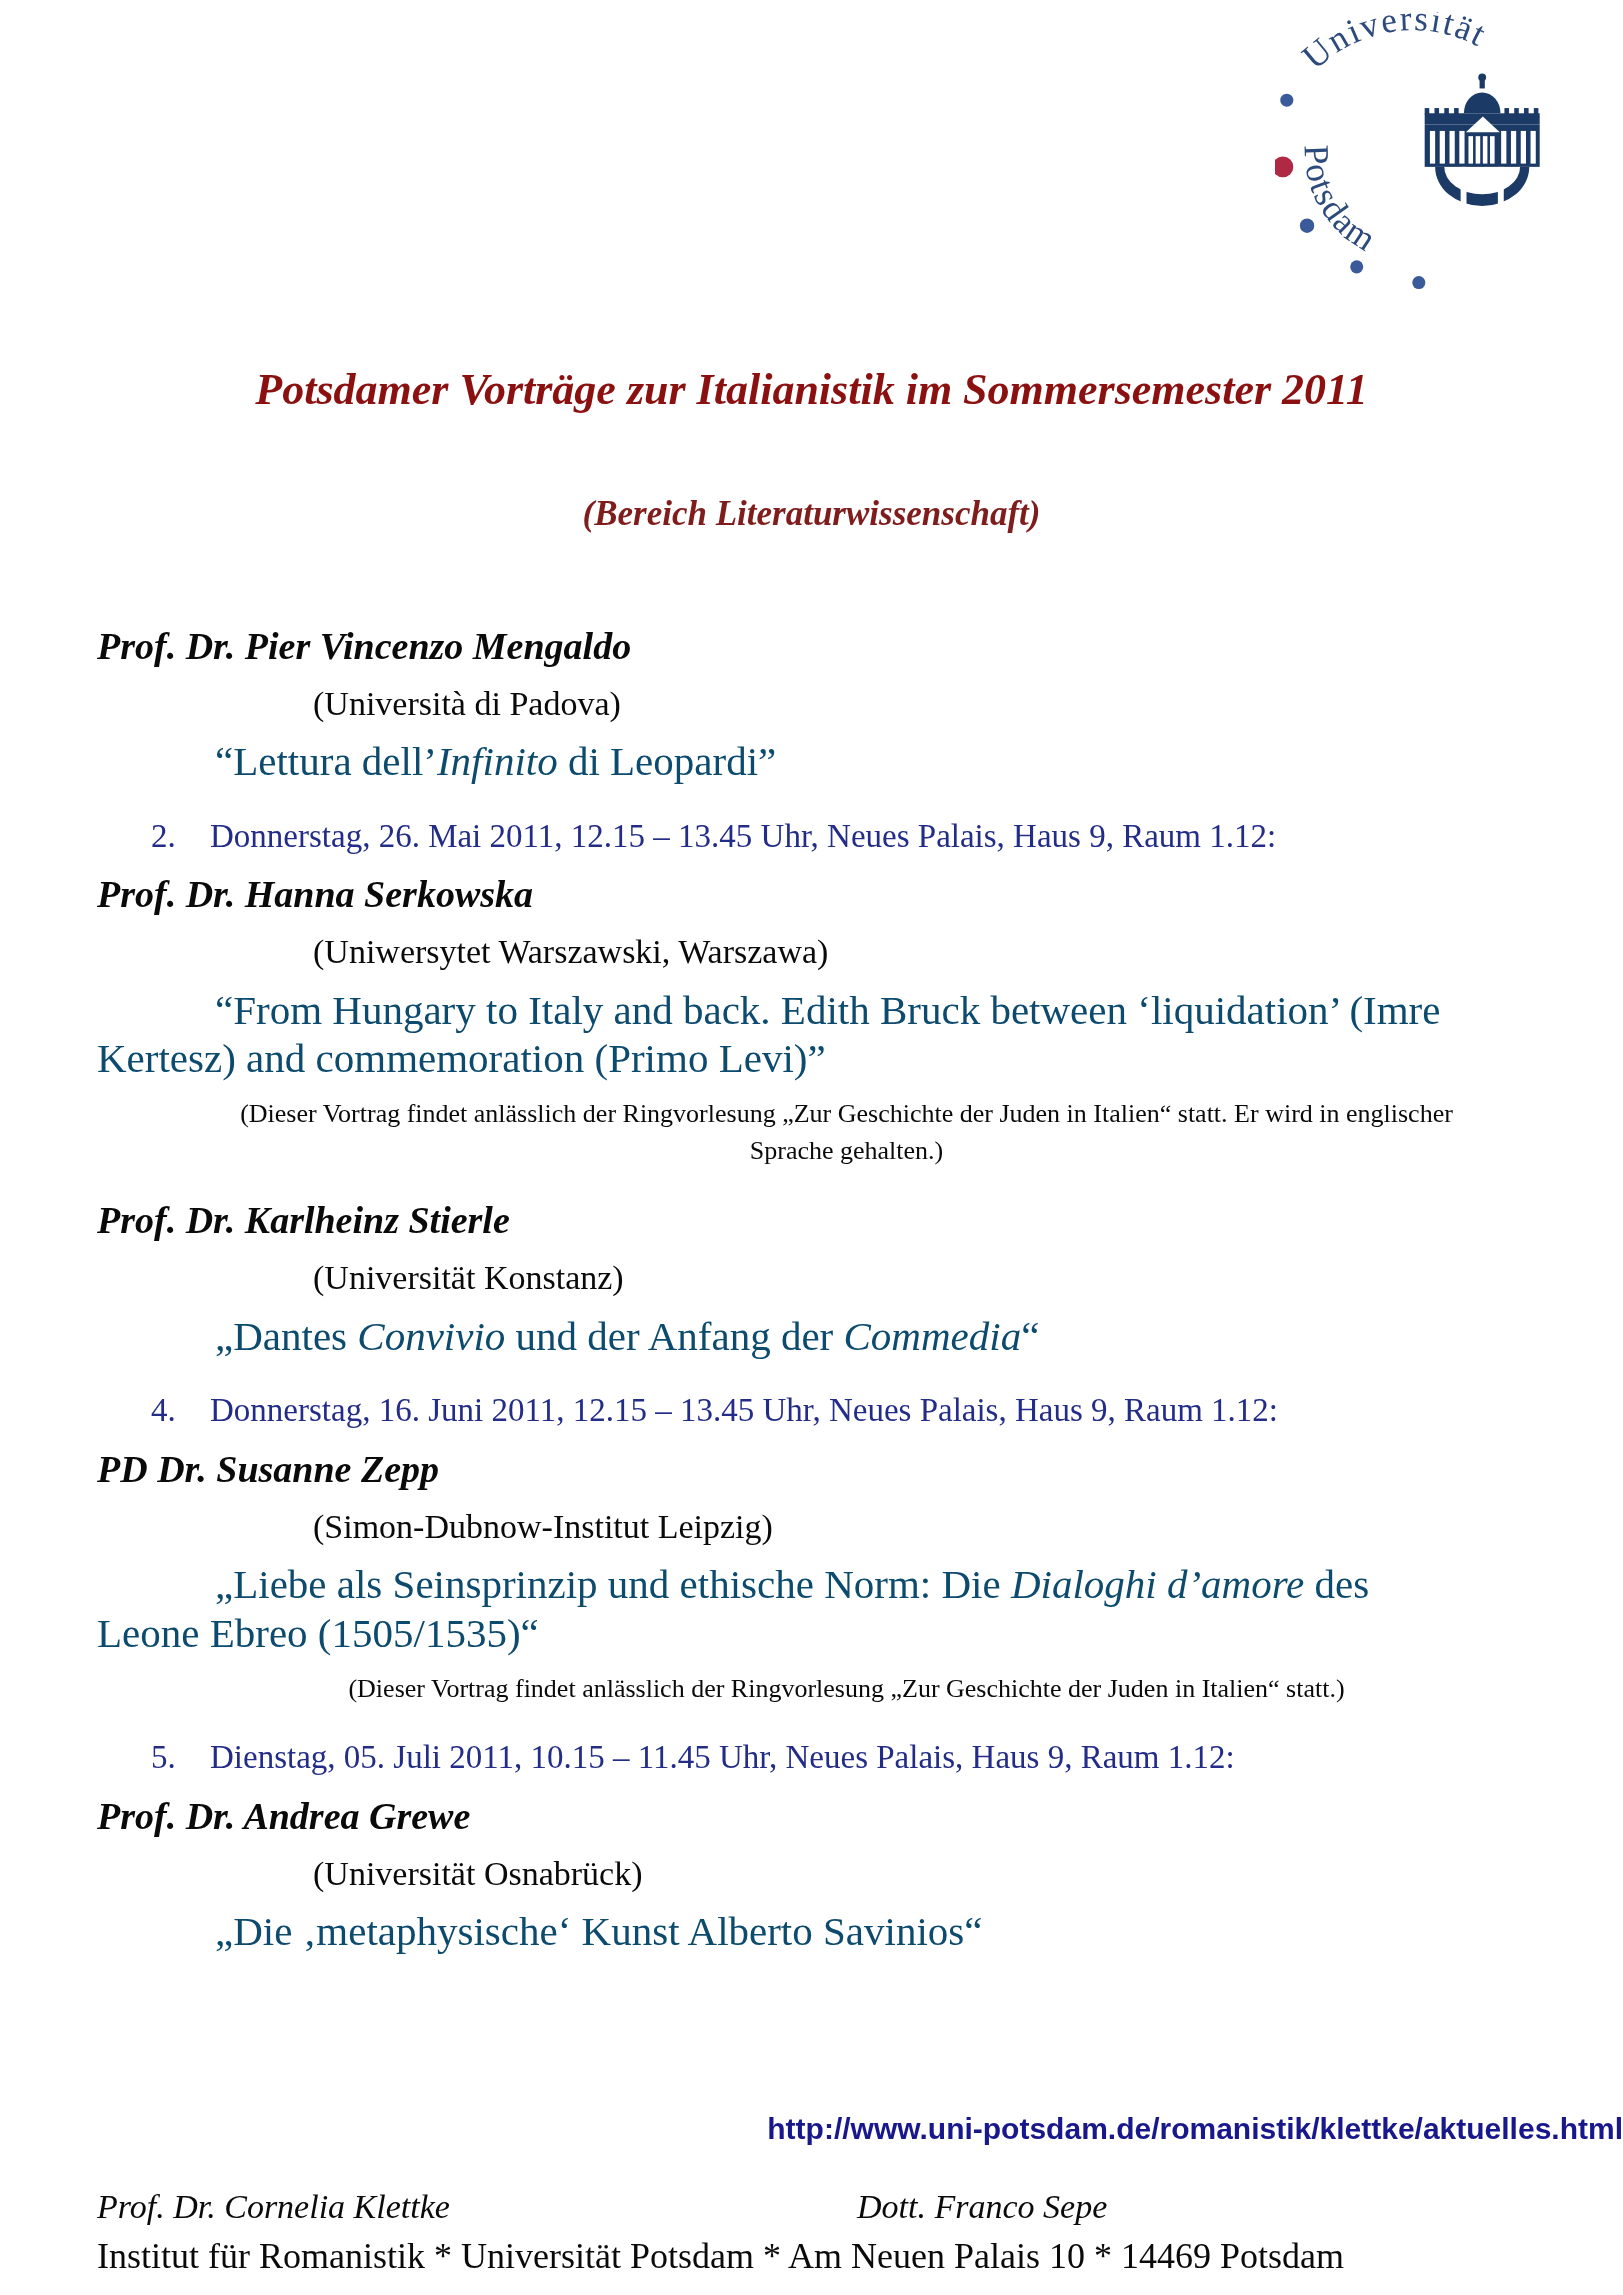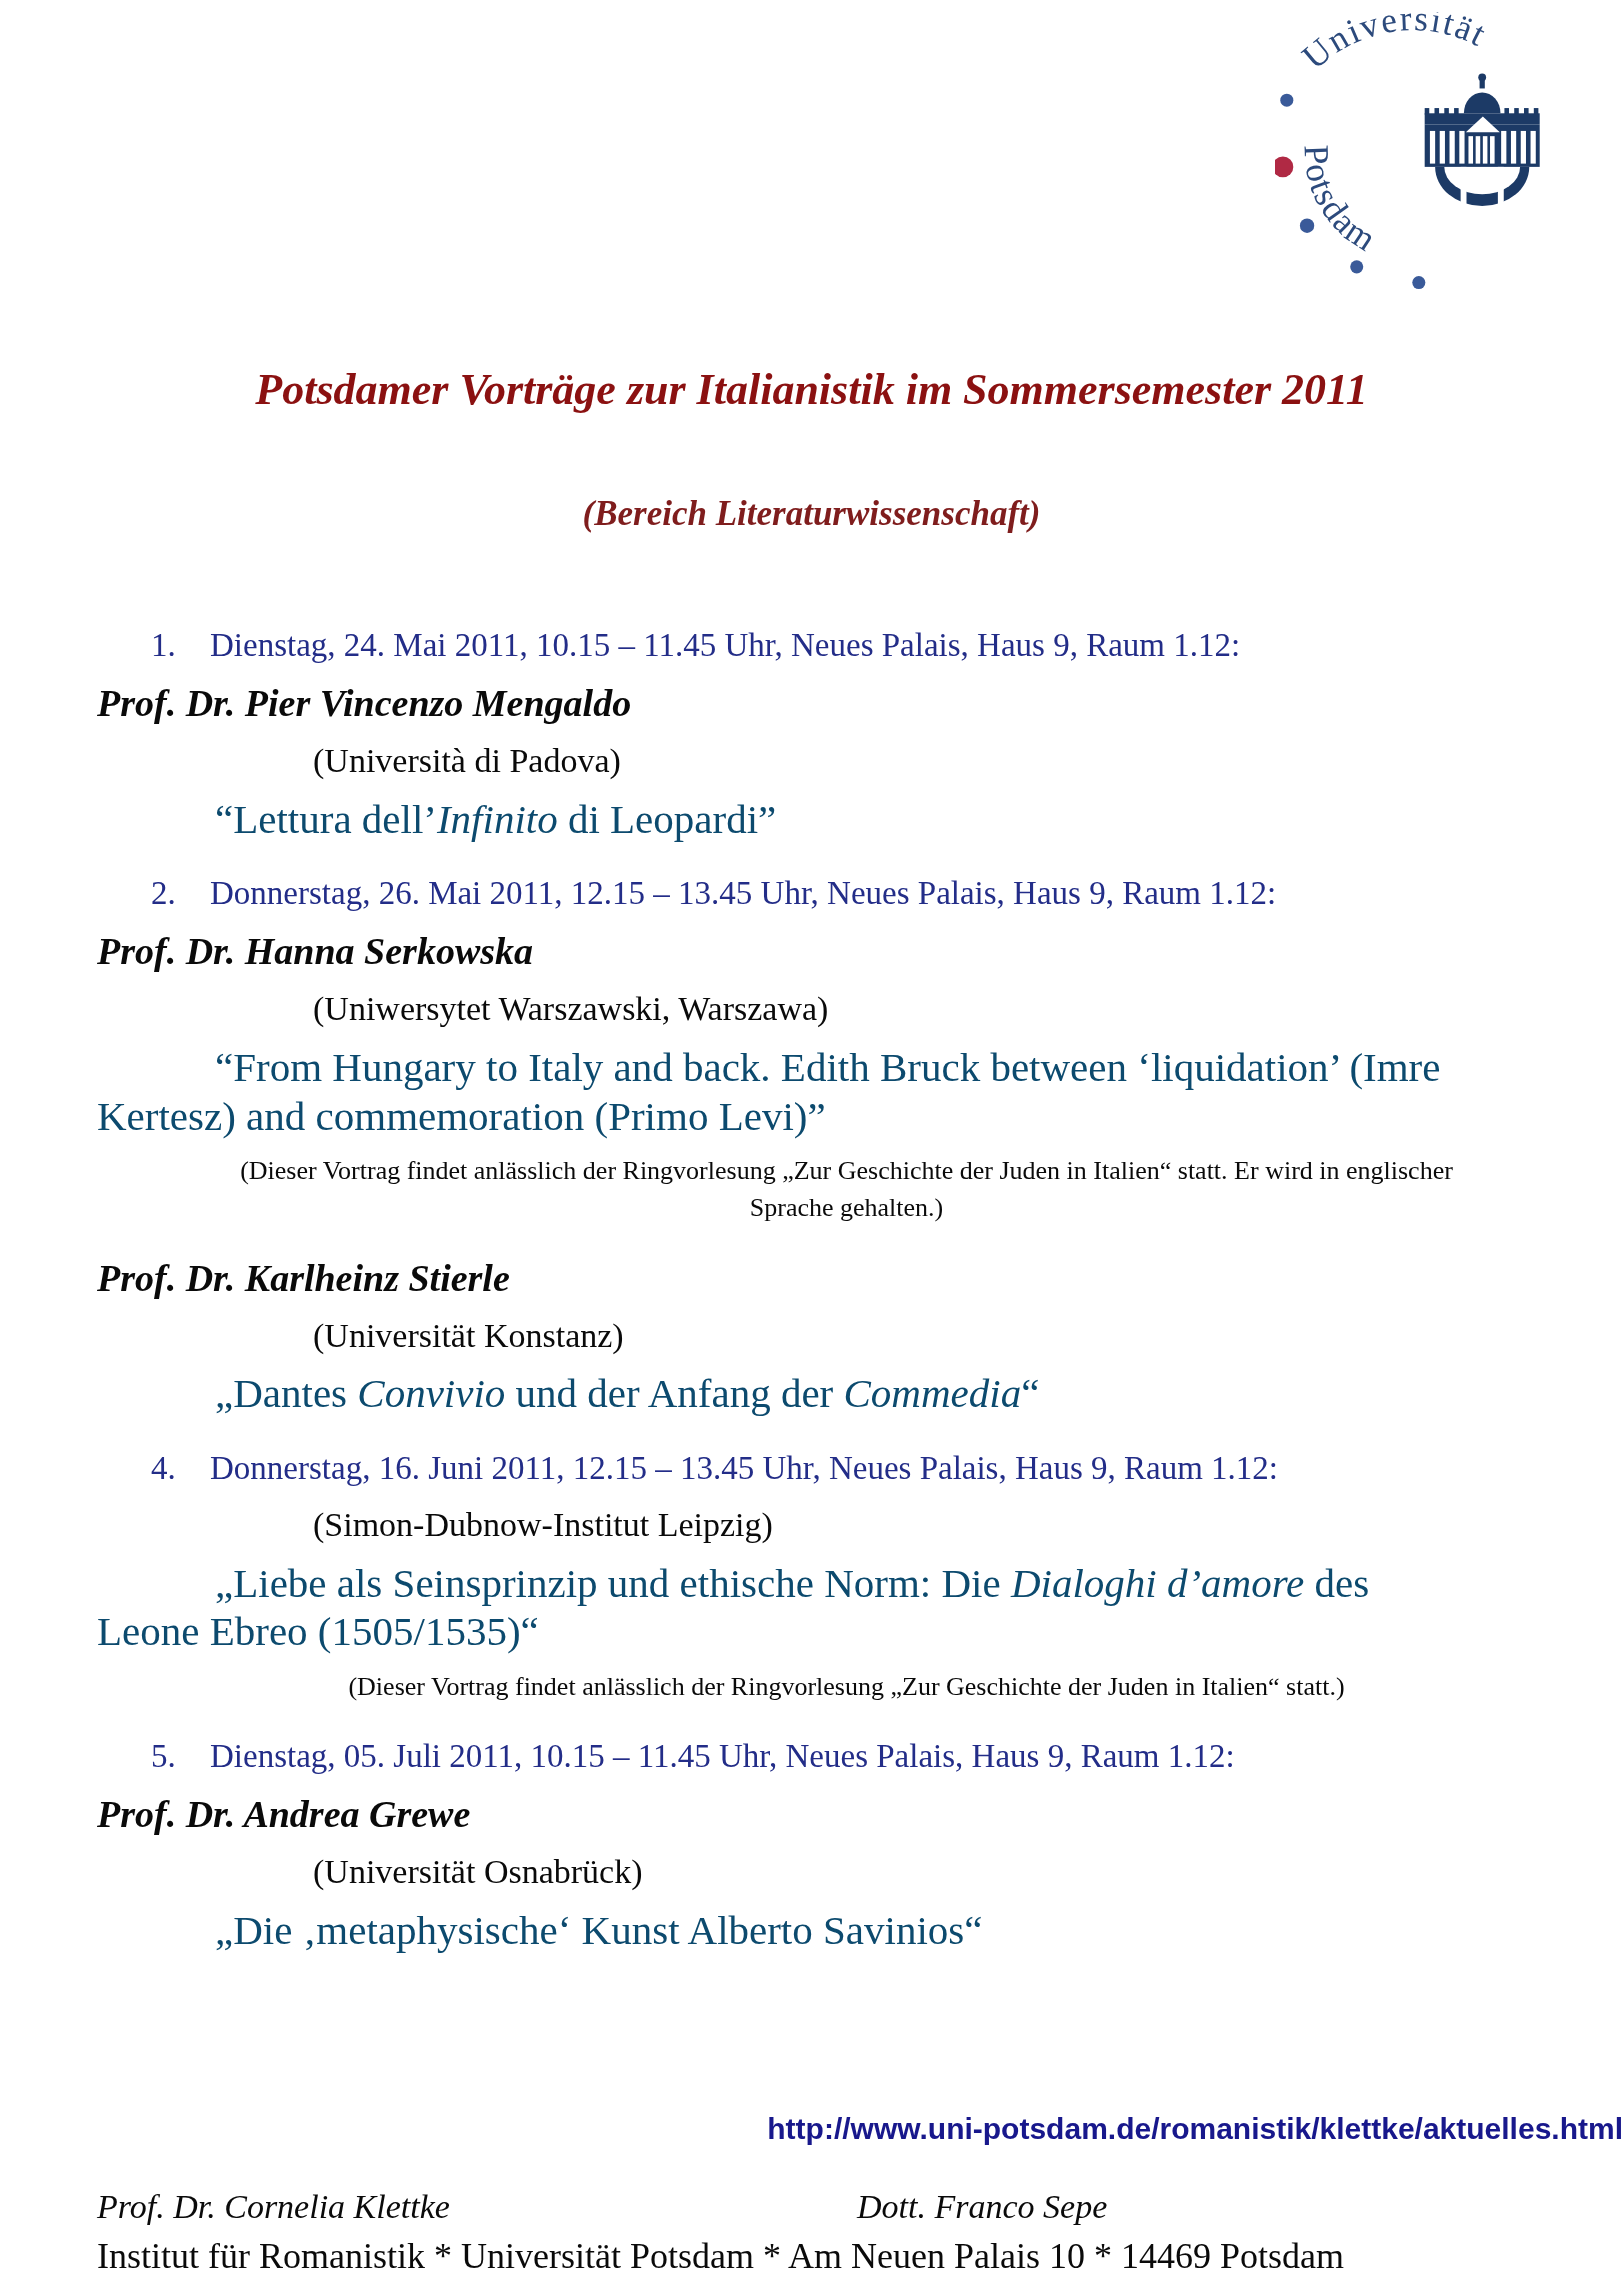--- a/index.html
+++ b/index.html
@@ -151,21 +151,20 @@
       <circle cx="220" cy="414" r="10" fill="#3a5a99"></circle>
     </g>
   </svg>
 
   <h1 class="doc-title">Potsdamer Vorträge zur Italianistik im Sommersemester 2011</h1>
   <h2 class="doc-subtitle">(Bereich Literaturwissenschaft)</h2>
 
   <main class="content">
 
     <section class="entry">
-      <p class="date-line"><span class="entry-number">1.</span><span>Dienstag, 24. Mai 2011, 10.15 – 11.45 Uhr, Neues Palais, Haus 9, Raum 1.12:</span></p>
       <p class="speaker">Prof. Dr. Pier Vincenzo Mengaldo</p>
       <p class="affiliation">(Università di Padova)</p>
       <p class="lecture-title"><span>“Lettura dell’</span><span class="it">Infinito</span><span> di Leopardi”</span></p>
     </section>
 
     <section class="entry">
       <p class="date-line"><span class="entry-number">2.</span><span>Donnerstag, 26. Mai 2011, 12.15 – 13.45 Uhr, Neues Palais, Haus 9, Raum 1.12:</span></p>
       <p class="speaker">Prof. Dr. Hanna Serkowska</p>
       <p class="affiliation">(Uniwersytet Warszawski, Warszawa)</p>
       <p class="lecture-title"><span>“From Hungary to Italy and back. Edith Bruck between ‘liquidation’ (Imre Kertesz) and commemoration (Primo Levi)”</span></p>
@@ -173,20 +172,21 @@
     </section>
 
     <section class="entry">
       <p class="speaker">Prof. Dr. Karlheinz Stierle</p>
       <p class="affiliation">(Universität Konstanz)</p>
       <p class="lecture-title"><span>„Dantes </span><span class="it">Convivio</span><span> und der Anfang der </span><span class="it">Commedia</span><span>“</span></p>
     </section>
 
     <section class="entry">
       <p class="date-line"><span class="entry-number">4.</span><span>Donnerstag, 16. Juni 2011, 12.15 – 13.45 Uhr, Neues Palais, Haus 9, Raum 1.12:</span></p>
+      <p class="speaker">PD Dr. Susanne Zepp</p>
       <p class="affiliation">(Simon-Dubnow-Institut Leipzig)</p>
       <p class="lecture-title"><span>„Liebe als Seinsprinzip und ethische Norm: Die </span><span class="it">Dialoghi d’amore</span><span> des Leone Ebreo (1505/1535)“</span></p>
       <p class="note">(Dieser Vortrag findet anlässlich der Ringvorlesung „Zur Geschichte der Juden in Italien“ statt.)</p>
     </section>
 
     <section class="entry">
       <p class="date-line"><span class="entry-number">5.</span><span>Dienstag, 05. Juli 2011, 10.15 – 11.45 Uhr, Neues Palais, Haus 9, Raum 1.12:</span></p>
       <p class="speaker">Prof. Dr. Andrea Grewe</p>
       <p class="affiliation">(Universität Osnabrück)</p>
       <p class="lecture-title"><span>„Die ‚metaphysische‘ Kunst Alberto Savinios“</span></p>

